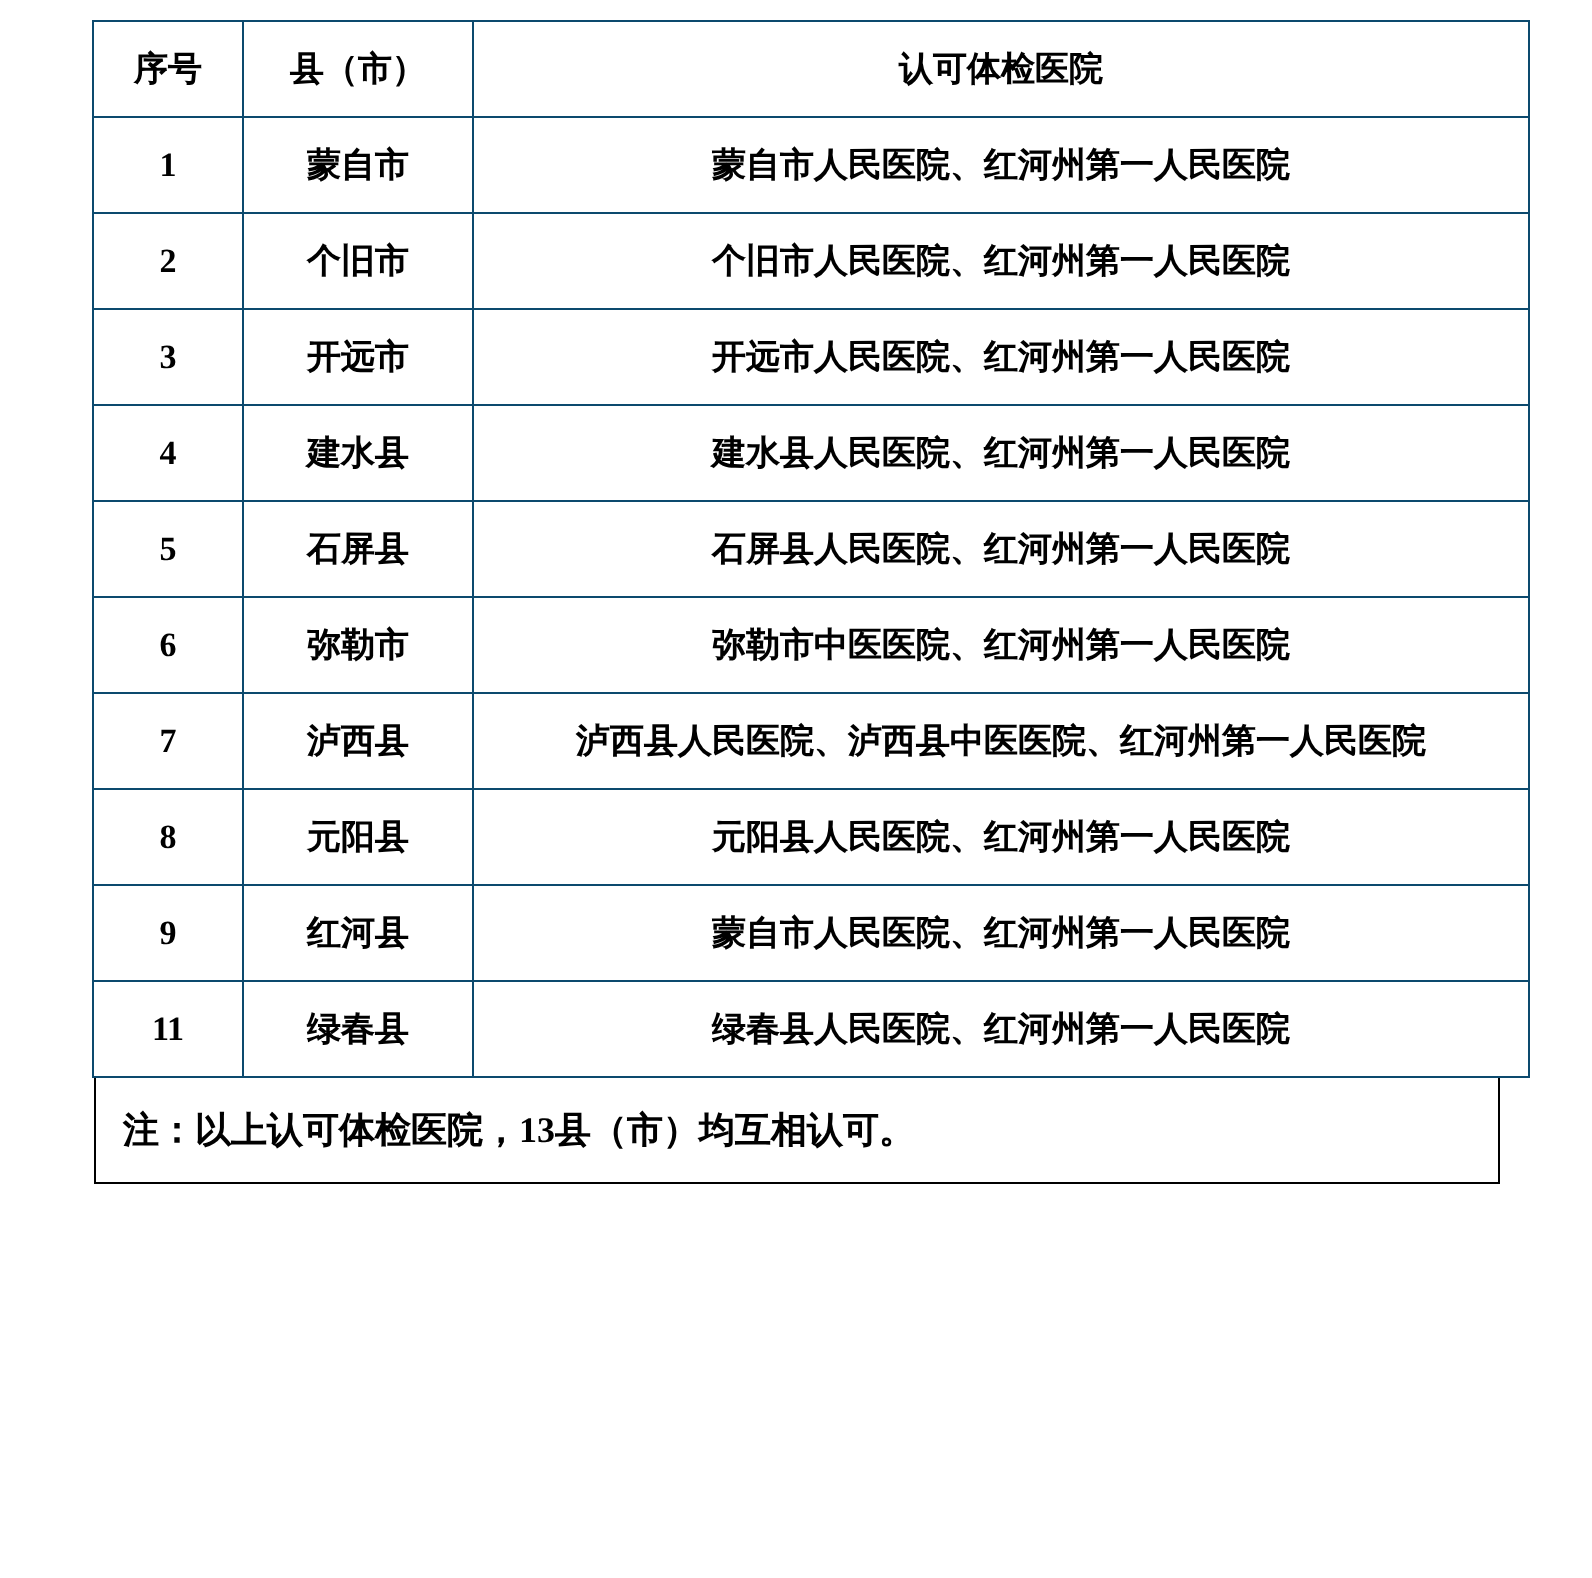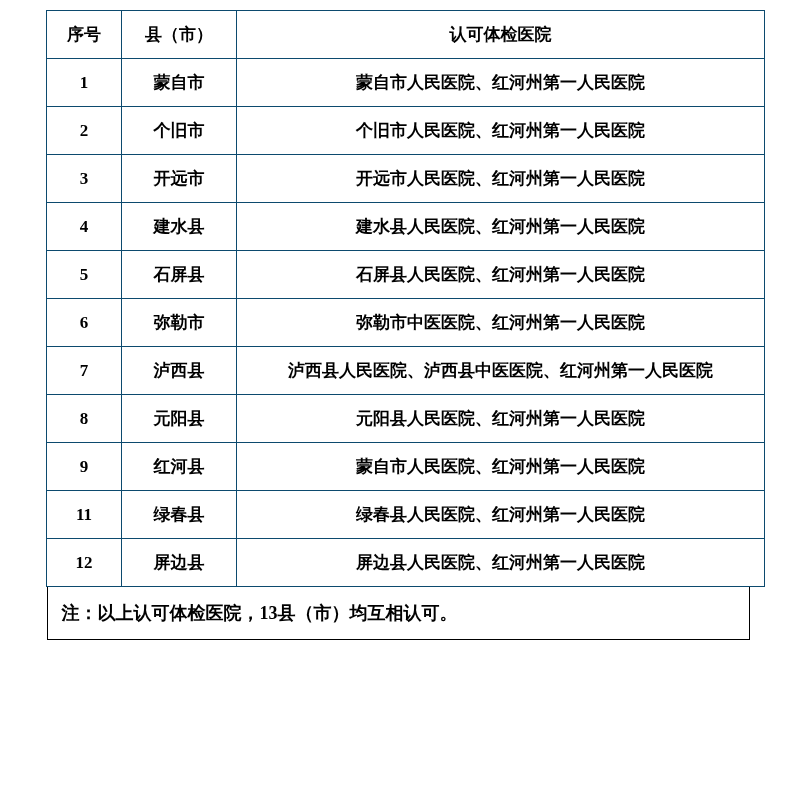--- a/index.html
+++ b/index.html
@@ -141,25 +141,20 @@
       <tr>
         <td class="col-no">9</td>
         <td class="col-county">红河县</td>
         <td class="col-hosp hosp-cell">蒙自市人民医院、红河州第一人民医院</td>
       </tr>
       <tr>
         <td class="col-no">11</td>
         <td class="col-county">绿春县</td>
         <td class="col-hosp hosp-cell">绿春县人民医院、红河州第一人民医院</td>
       </tr>
-      <tr>
-        <td class="col-no">12</td>
-        <td class="col-county">屏边县</td>
-        <td class="col-hosp hosp-cell">屏边县人民医院、红河州第一人民医院</td>
-      </tr>
     </tbody>
   </table>
 
   <table class="note-table">
     <tbody>
       <tr>
         <td>注：以上认可体检医院，13县（市）均互相认可。</td>
       </tr>
     </tbody>
   </table>

